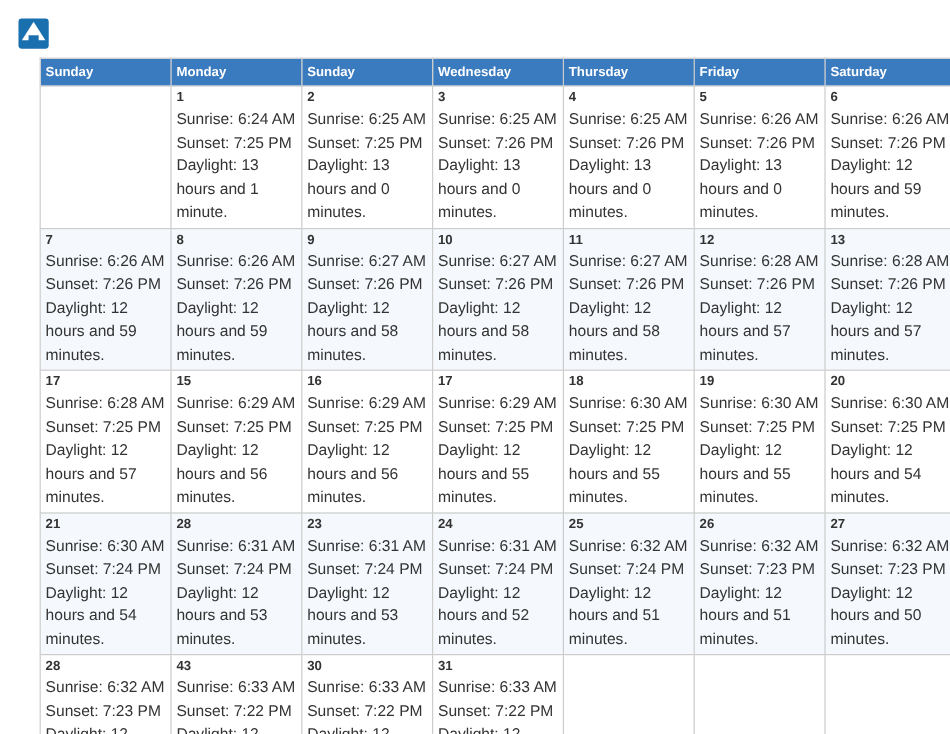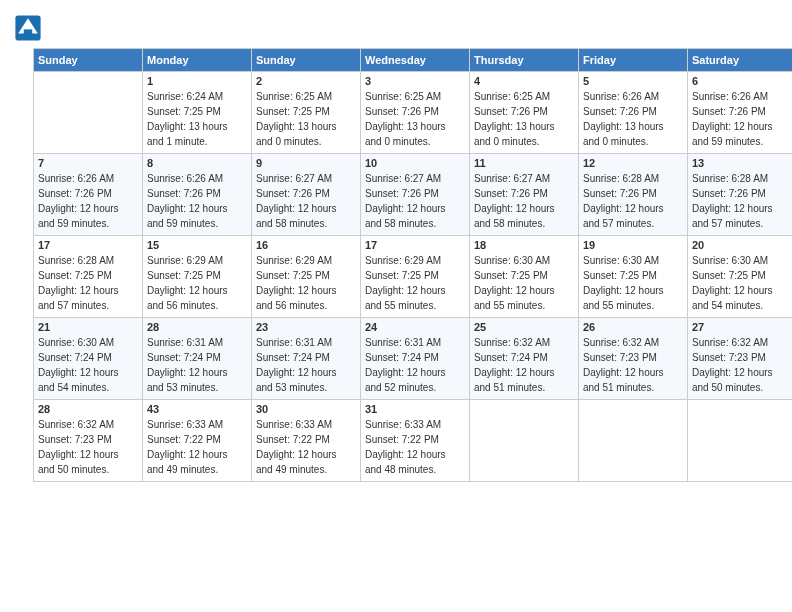--- a/index.html
+++ b/index.html
@@ -80,21 +80,21 @@
       background: #f5f8fc;
     }
     .day-number {
       font-size: 11px;
       font-weight: bold;
       color: #333;
       display: block;
       margin-bottom: 2px;
     }
     .day-info {
-      font-size: 10px;
+      font-size: 13px;
       color: #333;
       line-height: 1.5;
     }
     .empty-cell {
       background: #fff;
     }
   </style>
 </head>
 <body>
 

